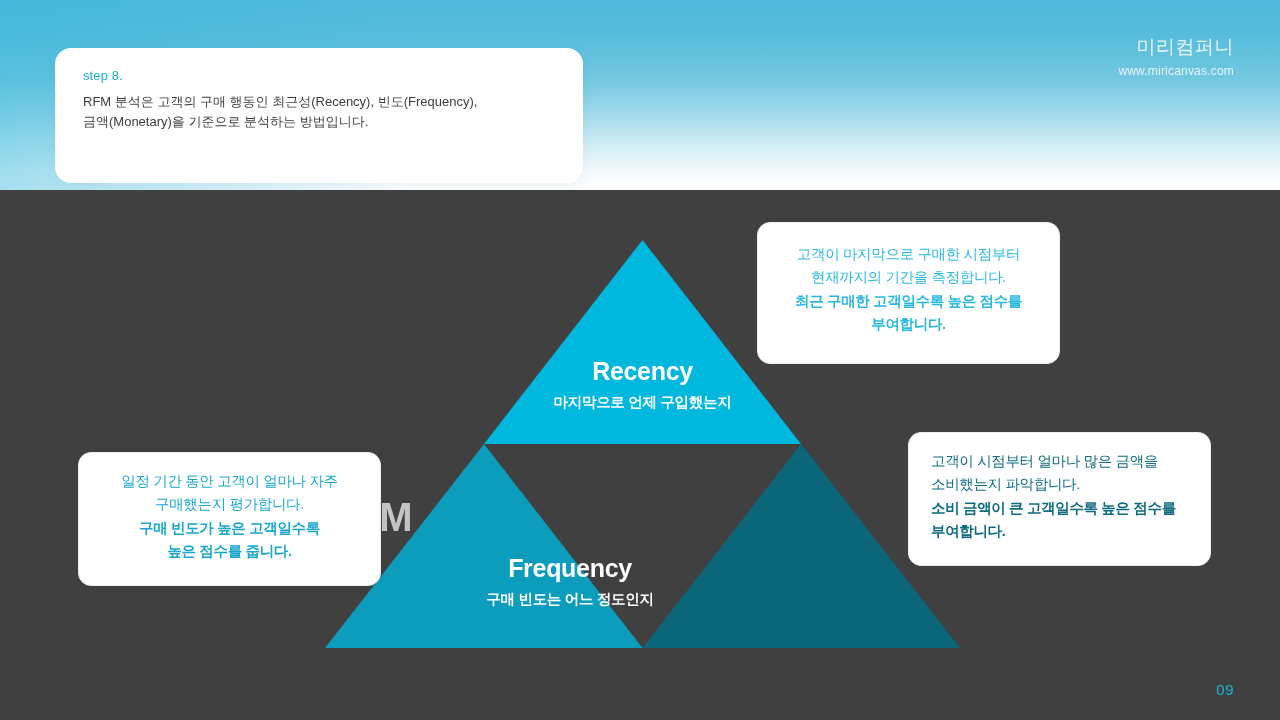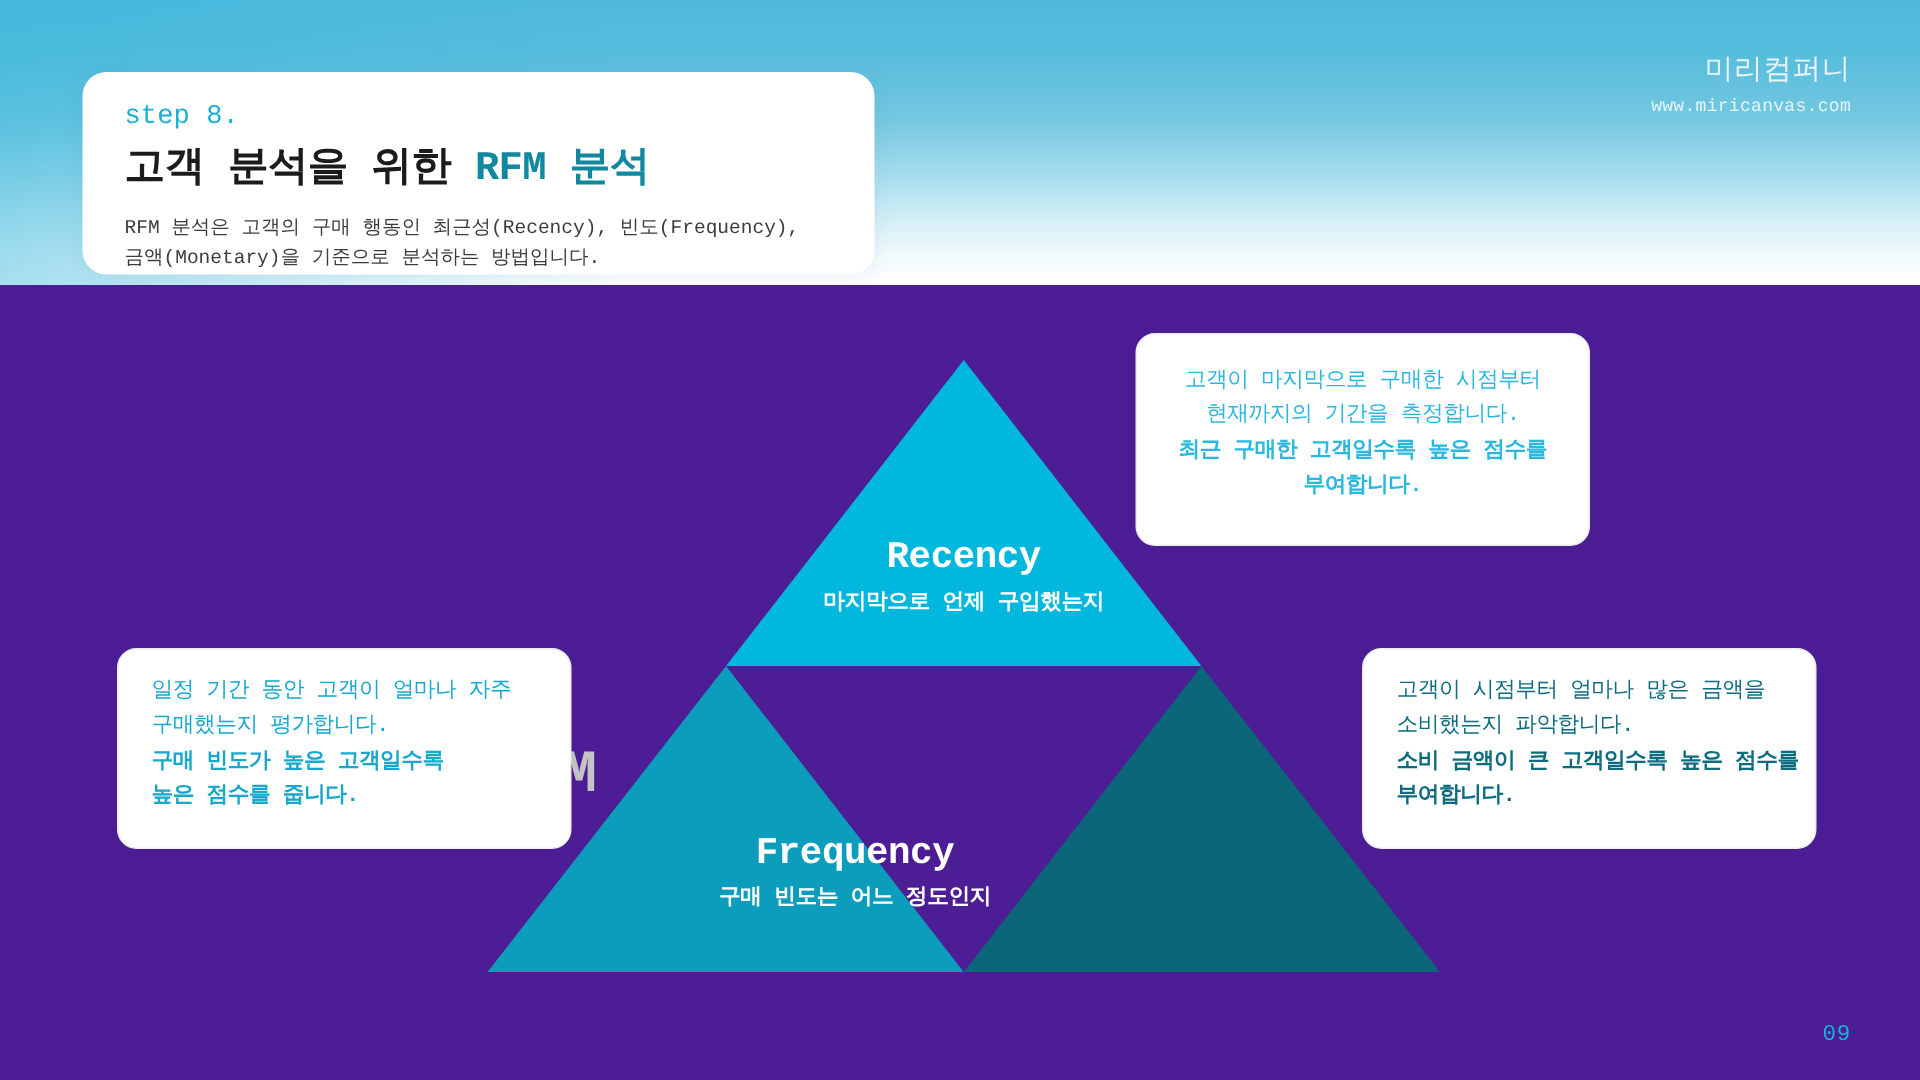--- a/index.html
+++ b/index.html
@@ -13,23 +13,22 @@
     background: #ffffff;
     font-family: "Liberation Sans", "DejaVu Sans", sans-serif;
     position: relative;
   }
 
   #slide {
     position: absolute;
     inset: 0;
     width: 1280px;
     height: 720px;
-    background: #4c1d95;
+    background: #404040;
     overflow: hidden;
-    font-family: Liberation Mono, monospace;
   }
 
   
   .header-band {
     position: absolute;
     left: 0;
     top: 0;
     width: 1280px;
     height: 190px;
     background:
@@ -86,21 +85,21 @@
     width: 528px;
     height: 135px;
     background: #ffffff;
     border-radius: 16px;
     box-shadow: 0 2px 14px rgba(40,100,130,0.07);
     z-index: 4;
     padding: 20px 28px 0 28px;
     box-sizing: border-box;
   }
   .step-label {
-    font-size: 18px;
+    font-size: 13px;
     font-weight: 500;
     color: #19b0d4;
     letter-spacing: 0.1px;
     margin-bottom: 9px;
   }
   .title-main {
     font-size: 27px;
     font-weight: 700;
     color: #1b1b1b;
     letter-spacing: -0.4px;
@@ -193,26 +192,26 @@
     left: 757px;
     top: 222px;
     width: 303px;
     height: 142px;
     padding: 20px 22px;
     color: #2ab8e0;
     text-align: center;
   }
   .callout-frequency {
     left: 78px;
-    top: 432px;
+    top: 452px;
     width: 303px;
     height: 134px;
     padding: 17px 22px;
     color: #19a8cc;
-    text-align: left;
+    text-align: center;
   }
   .callout-monetary {
     left: 908px;
     top: 432px;
     width: 303px;
     height: 134px;
     padding: 17px 22px;
     color: #0f6b80;
     text-align: left;
   }
@@ -235,21 +234,20 @@
 
   <div class="header-band"></div>
 
   <div class="brand">
     <div class="brand-name">미리컴퍼니</div>
     <div class="brand-url">www.miricanvas.com</div>
   </div>
 
   <div class="title-card">
     <div class="step-label">step 8.</div>
-    <div class="title-main"><span>고객 분석을 위한 </span><span class="accent">RFM 분석</span></div>
     <div class="title-desc">
       <div>RFM 분석은 고객의 구매 행동인 최근성(Recency), 빈도(Frequency),</div>
       <div>금액(Monetary)을 기준으로 분석하는 방법입니다.</div>
     </div>
   </div>
 
   <div class="diagram">
     <svg class="tri-svg" viewBox="0 0 635 408" preserveAspectRatio="none">
       <polygon points="317.5,0 476,204 159,204" fill="#00b7de"></polygon>
       <polygon points="159,204 317.5,408 0,408" fill="#0c9cbc"></polygon>

